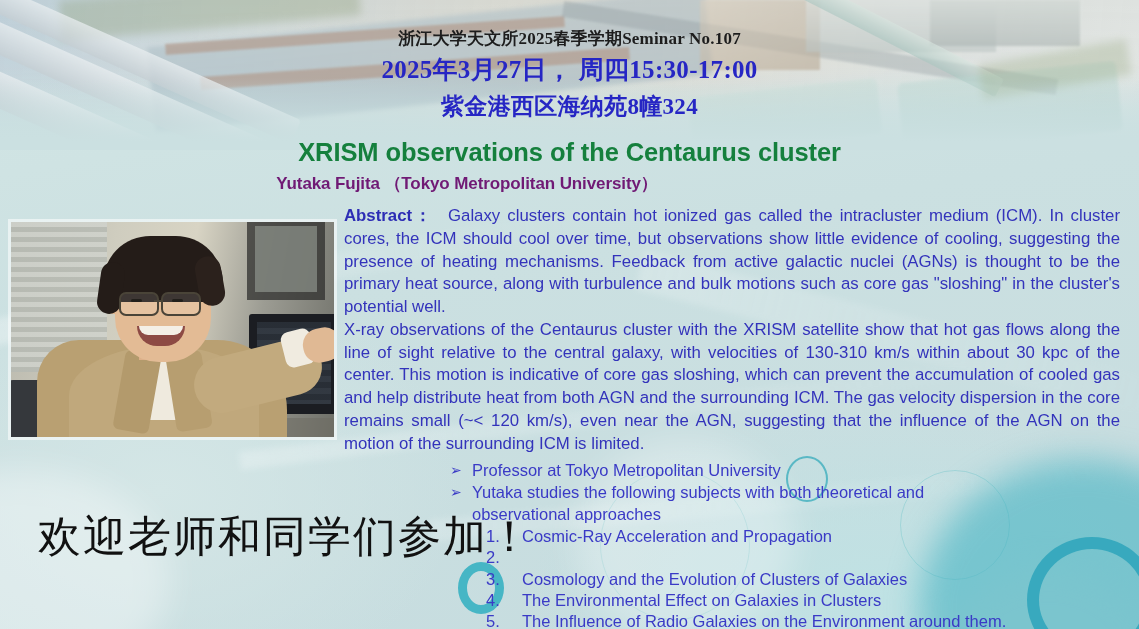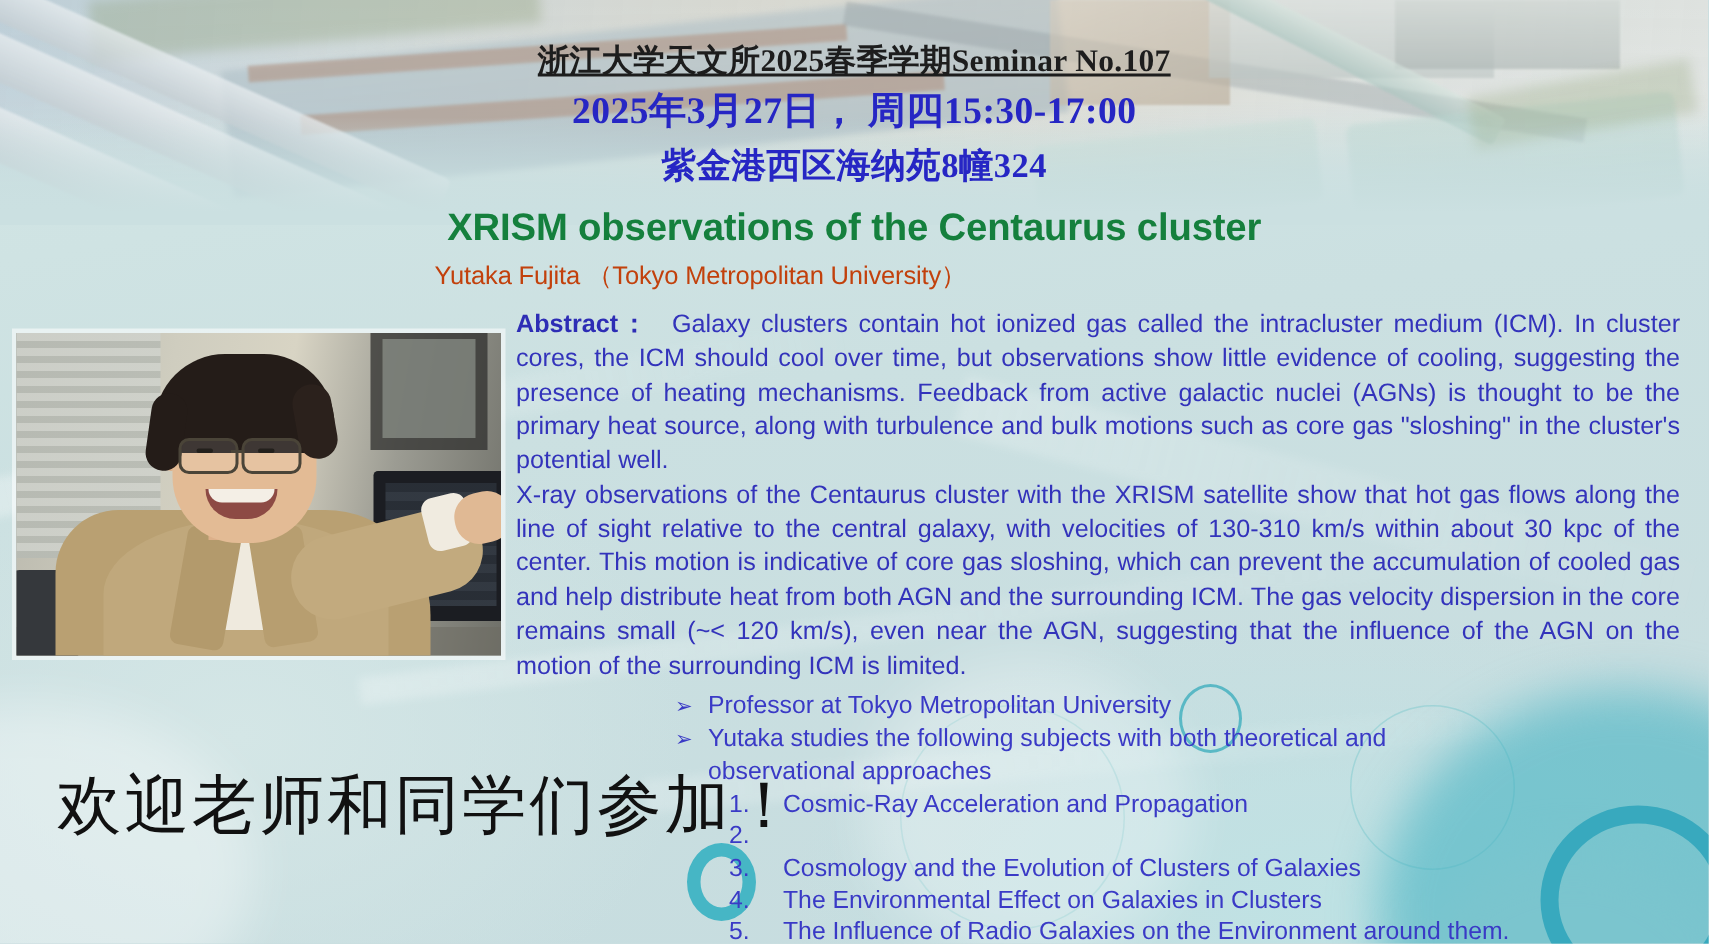--- a/index.html
+++ b/index.html
@@ -71,32 +71,32 @@
   .pond2{position:absolute;left:690px;top:88px;width:190px;height:56px;
     background:linear-gradient(180deg,#c4ddd6,#aacdc7);opacity:.4;transform:rotate(-6deg);filter:blur(1.5px);border-radius:6px;}
   .road{position:absolute;left:560px;top:40px;width:500px;height:16px;background:#8f9a9e;opacity:.35;transform:rotate(9deg);filter:blur(1.2px);}
   .greenery{position:absolute;left:60px;top:-12px;width:300px;height:40px;background:#8fa07a;opacity:.35;filter:blur(4px);transform:rotate(-5deg);}
   .greenery2{position:absolute;left:980px;top:52px;width:150px;height:36px;background:#96a87f;opacity:.3;filter:blur(4px);transform:rotate(-10deg);}
   .banner-fade{position:absolute;left:0;bottom:0;width:1139px;height:72px;
     background:linear-gradient(180deg,rgba(203,224,225,0),#cbe0e1 88%);}
 
   
   .hdr{position:absolute;left:0;top:0;width:1139px;text-align:center;z-index:6;}
-  .hdr-line1{font-family:"Liberation Serif","DejaVu Serif",serif;font-weight:700;font-size:21px;
-    color:#1d1d1d;text-decoration:underline;letter-spacing:.2px;margin-top:29px;line-height:1.12;}
+  .hdr-line1{font-family:"Liberation Serif","DejaVu Serif",serif;font-weight:700;font-size:17px;
+    color:#1d1d1d;letter-spacing:.2px;margin-top:29px;line-height:1.12;}
   .hdr-line2{font-family:"Liberation Serif","DejaVu Serif",serif;font-weight:700;font-size:25px;
     color:#2626c4;margin-top:8px;line-height:1.15;letter-spacing:.3px;}
   .hdr-line3{font-family:"Liberation Serif","DejaVu Serif",serif;font-weight:700;font-size:23px;
     color:#2626c4;margin-top:9px;line-height:1.15;letter-spacing:.3px;}
 
   
   .talk-title{position:absolute;left:0;top:138px;width:1139px;text-align:center;z-index:6;
     font-size:25.5px;font-weight:700;color:#15803d;letter-spacing:-.1px;}
   .speaker{position:absolute;left:0;top:172px;width:934px;text-align:center;z-index:6;
-    font-size:17px;font-weight:400;color:#c2410c;letter-spacing:-.1px;}
+    font-size:17px;font-weight:700;color:#701a75;letter-spacing:-.1px;}
 
   
   .photo-wrap{position:absolute;left:11px;top:222px;width:323px;height:215px;z-index:6;
     box-shadow:0 0 0 3px rgba(255,255,255,.55);overflow:hidden;background:#8d8f84;}
   .ph{position:absolute;}
   .ph-wall{left:0;top:0;width:323px;height:215px;
     background:linear-gradient(100deg,#b9b8ad 0%,#cfcdbf 30%,#d8d4c4 52%,#9c9c93 74%,#6f7069 100%);}
   .ph-blinds{left:0;top:0;width:96px;height:150px;
     background:repeating-linear-gradient(180deg,#cfd2cc 0 5px,#b6bab3 5px 10px);opacity:.85;}
   .ph-frame{left:236px;top:-4px;width:78px;height:82px;background:#2f2f2d;opacity:.75;}

